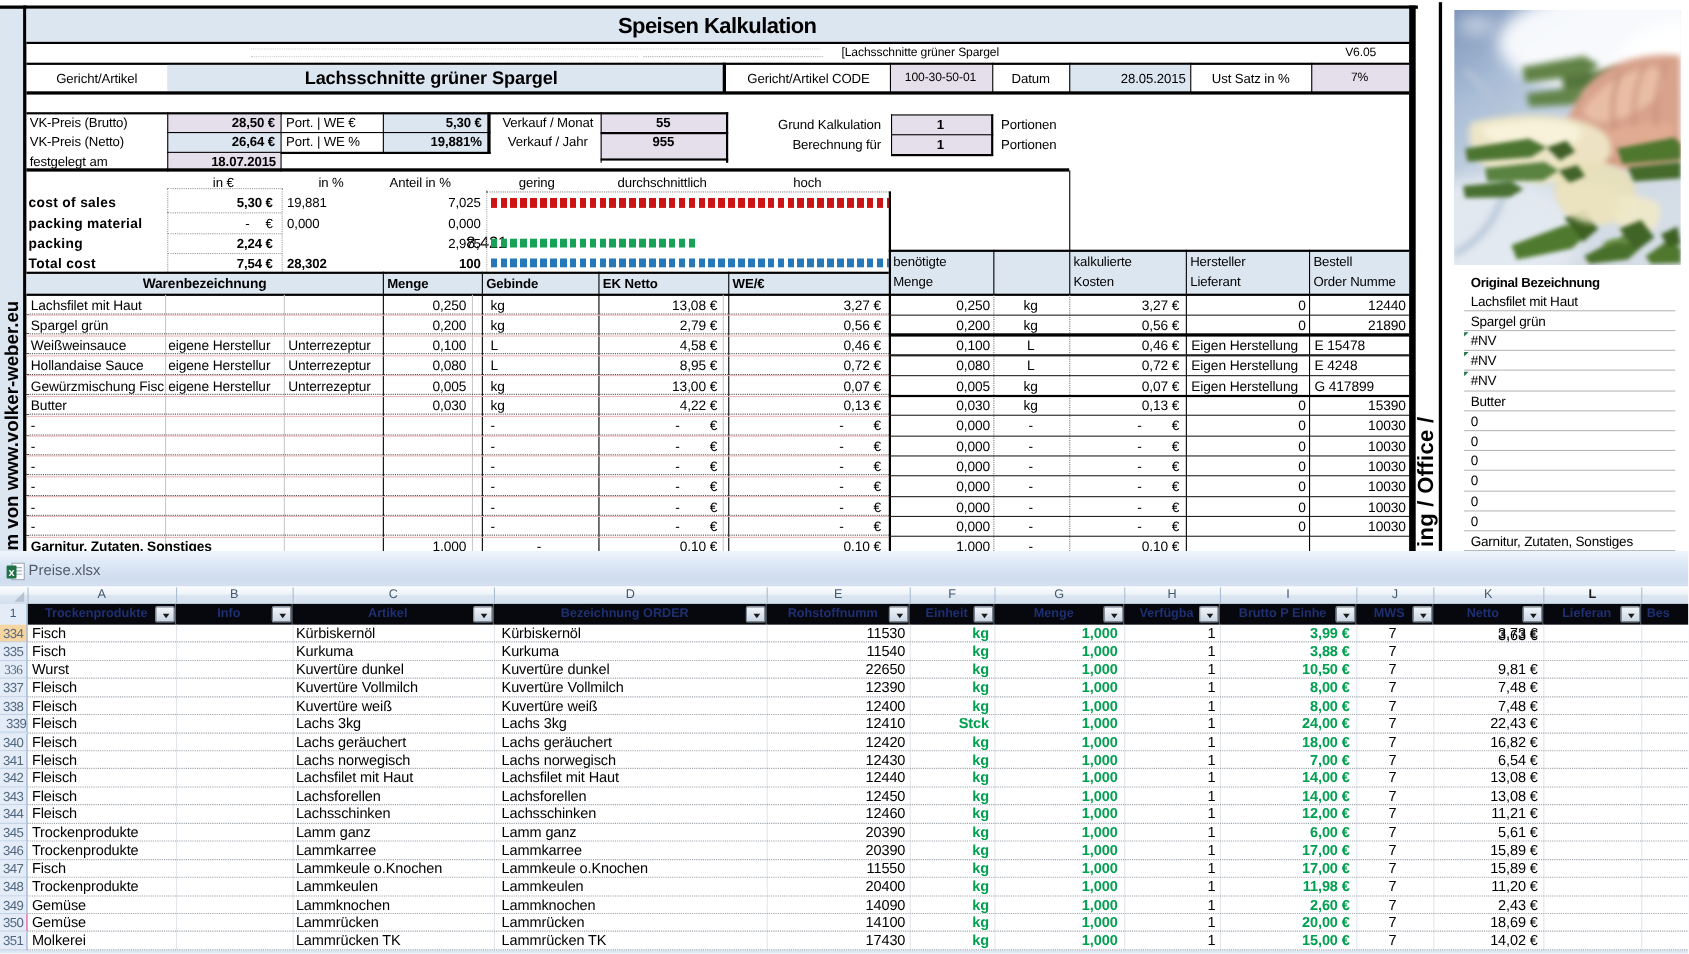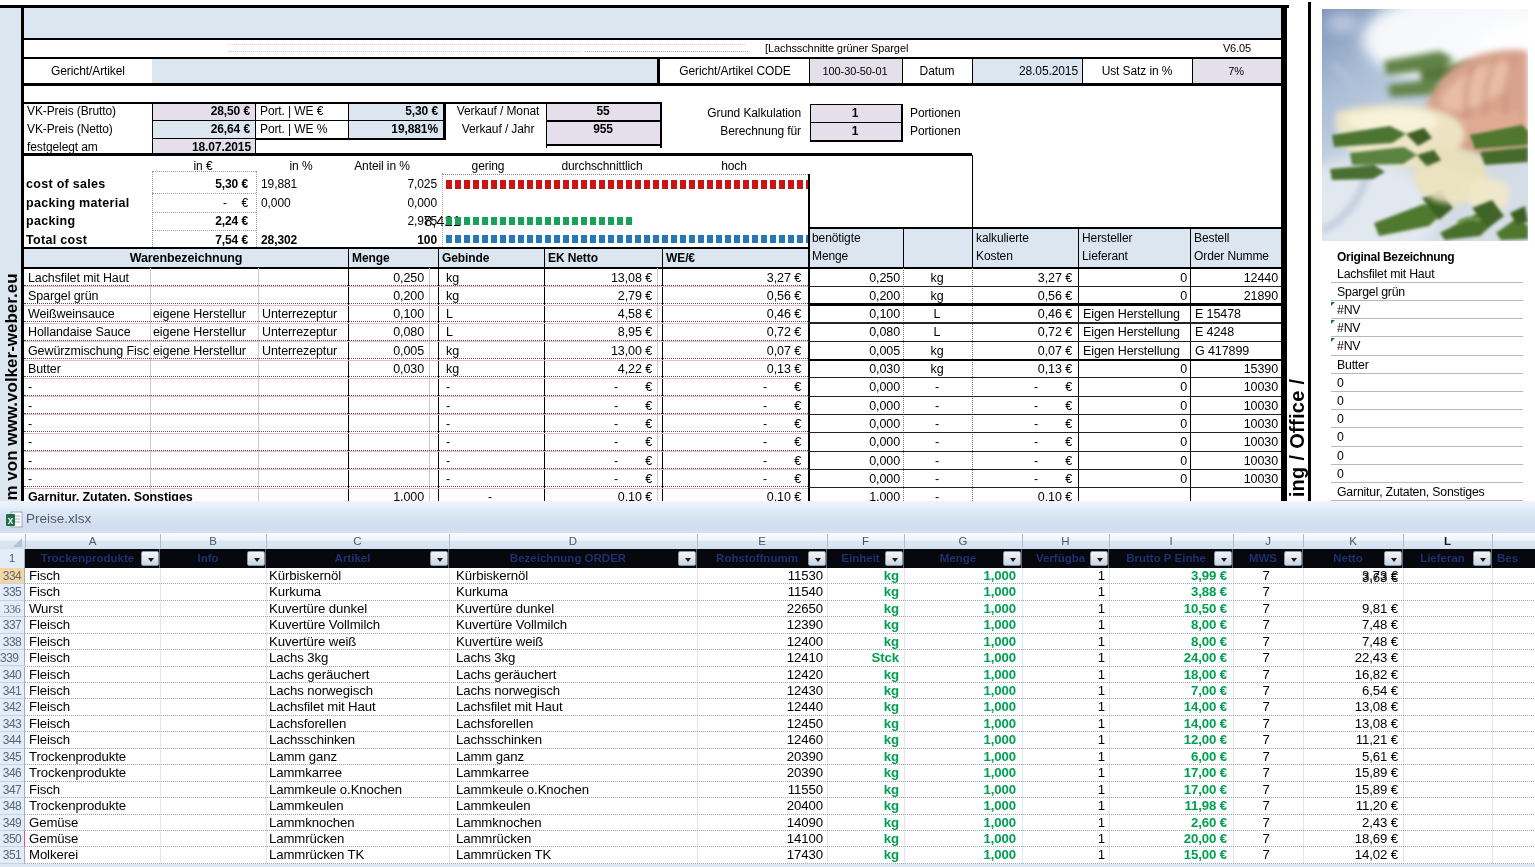--- a/index.html
+++ b/index.html
@@ -8,32 +8,34 @@
 </style></head>
 <body>
 <div id="root">
 <div style="position:absolute;left:0px;top:8px;width:21px;height:493px;background:#dce6f1;"></div>
     <div style="position:absolute;left:-105px;top:374px;width:232px;height:21px;transform:rotate(-90deg);transform-origin:center;font-weight:bold;font-size:17px;line-height:21px;text-align:left;letter-spacing:0px;white-space:nowrap;">m von www.volker-weber.eu</div>
     <div style="position:absolute;left:0px;top:5px;width:1289px;height:3px;background:#000;"></div>
     <div style="position:absolute;left:21px;top:5px;width:3px;height:496px;background:#000;"></div>
     <div style="position:absolute;left:1281px;top:5px;width:6px;height:496px;background:#000;"></div>
     <div style="position:absolute;left:1308px;top:2px;width:3px;height:499px;background:#000;"></div>
     <div style="position:absolute;left:24px;top:8px;width:1257px;height:30px;background:#dce6f1;"></div>
+    <div style="position:absolute;left:452.0px;top:11px;width:400px;height:26px;line-height:26px;font-size:20px;text-align:center;color:#000;font-weight:bold;letter-spacing:-0.5px;white-space:nowrap;overflow:visible;">Speisen Kalkulation</div>
     <div style="position:absolute;left:24px;top:38px;width:1257px;height:2px;background:#000;"></div>
     <div style="position:absolute;left:228px;top:44px;width:517px;height:0;border-top:1px dotted #d4d4d4;"></div>
     <div style="position:absolute;left:228px;top:51px;width:352px;height:0;border-top:1px dotted #cccccc;"></div>
     <div style="position:absolute;left:585px;top:51px;width:163px;height:0;border-top:1px dotted #a8a8a8;"></div>
     <div style="position:absolute;left:765px;top:41px;width:200px;height:15px;line-height:15px;font-size:11px;text-align:left;color:#000;letter-spacing:-0.1px;white-space:nowrap;overflow:visible;">[Lachsschnitte grüner Spargel</div>
     <div style="position:absolute;left:1207.0px;top:41px;width:60px;height:15px;line-height:15px;font-size:11px;text-align:center;color:#000;letter-spacing:-0.1px;white-space:nowrap;overflow:visible;">V6.05</div>
     <div style="position:absolute;left:24px;top:57px;width:1257px;height:2px;background:#000;"></div>
     <div style="position:absolute;left:152px;top:59px;width:505px;height:24px;background:#dce6f1;"></div>
     <div style="position:absolute;left:809px;top:59px;width:93px;height:24px;background:#e5dfec;"></div>
     <div style="position:absolute;left:972px;top:59px;width:110px;height:24px;background:#dce6f1;"></div>
     <div style="position:absolute;left:1192px;top:59px;width:89px;height:24px;background:#e5dfec;"></div>
     <div style="position:absolute;left:18.0px;top:59px;width:140px;height:24px;line-height:24px;font-size:12px;text-align:center;color:#000;letter-spacing:-0.1px;white-space:nowrap;overflow:visible;">Gericht/Artikel</div>
+    <div style="position:absolute;left:182.0px;top:59px;width:420px;height:24px;line-height:24px;font-size:16.5px;text-align:center;color:#000;font-weight:bold;letter-spacing:-0.1px;white-space:nowrap;overflow:visible;">Lachsschnitte grüner Spargel</div>
     <div style="position:absolute;left:645.0px;top:59px;width:180px;height:24px;line-height:24px;font-size:12px;text-align:center;color:#000;letter-spacing:-0.1px;white-space:nowrap;overflow:visible;">Gericht/Artikel CODE</div>
     <div style="position:absolute;left:800.0px;top:59px;width:110px;height:24px;line-height:24px;font-size:11px;text-align:center;color:#000;letter-spacing:-0.1px;white-space:nowrap;overflow:visible;">100-30-50-01</div>
     <div style="position:absolute;left:897.0px;top:59px;width:80px;height:24px;line-height:24px;font-size:12px;text-align:center;color:#000;letter-spacing:-0.1px;white-space:nowrap;overflow:visible;">Datum</div>
     <div style="position:absolute;left:968px;top:59px;width:110px;height:24px;line-height:24px;font-size:12px;text-align:right;color:#000;letter-spacing:-0.1px;white-space:nowrap;overflow:visible;">28.05.2015</div>
     <div style="position:absolute;left:1077.0px;top:59px;width:120px;height:24px;line-height:24px;font-size:12px;text-align:center;color:#000;letter-spacing:-0.1px;white-space:nowrap;overflow:visible;">Ust Satz in %</div>
     <div style="position:absolute;left:1206.0px;top:59px;width:60px;height:24px;line-height:24px;font-size:11px;text-align:center;color:#000;letter-spacing:-0.1px;white-space:nowrap;overflow:visible;">7%</div>
     <div style="position:absolute;left:657px;top:57px;width:3px;height:28px;background:#000;"></div>
     <div style="position:absolute;left:809px;top:57px;width:1px;height:28px;background:#000;"></div>
     <div style="position:absolute;left:902px;top:57px;width:1px;height:28px;background:#000;"></div>
     <div style="position:absolute;left:972px;top:57px;width:1px;height:28px;background:#000;"></div>
@@ -600,21 +602,21 @@
       <div style="position:absolute;left:29px;top:132.6px;width:120px;height:16.45px;line-height:16.45px;font-size:13.2px;text-align:left;color:#000;letter-spacing:-0.1px;white-space:nowrap;">Fleisch</div>
       <div style="position:absolute;left:269px;top:132.6px;width:200px;height:16.45px;line-height:16.45px;font-size:13.2px;text-align:left;color:#000;letter-spacing:-0.1px;white-space:nowrap;">Kuvertüre weiß</div>
       <div style="position:absolute;left:456px;top:132.6px;width:210px;height:16.45px;line-height:16.45px;font-size:13.2px;text-align:left;color:#000;letter-spacing:-0.1px;white-space:nowrap;">Kuvertüre weiß</div>
       <div style="position:absolute;left:753px;top:132.6px;width:70px;height:16.45px;line-height:16.45px;font-size:13.2px;text-align:right;color:#000;letter-spacing:-0.1px;white-space:nowrap;">12400</div>
       <div style="position:absolute;left:849px;top:132.6px;width:50px;height:16.45px;line-height:16.45px;font-size:13.2px;text-align:right;color:#00a050;font-weight:bold;letter-spacing:-0.1px;white-space:nowrap;">kg</div>
       <div style="position:absolute;left:956px;top:132.6px;width:60px;height:16.45px;line-height:16.45px;font-size:13.2px;text-align:right;color:#00a050;font-weight:bold;letter-spacing:-0.1px;white-space:nowrap;">1,000</div>
       <div style="position:absolute;left:1065px;top:132.6px;width:40px;height:16.45px;line-height:16.45px;font-size:13.2px;text-align:right;color:#000;letter-spacing:-0.1px;white-space:nowrap;">1</div>
       <div style="position:absolute;left:1157px;top:132.6px;width:70px;height:16.45px;line-height:16.45px;font-size:13.2px;text-align:right;color:#00a050;font-weight:bold;letter-spacing:-0.1px;white-space:nowrap;">8,00 €</div>
       <div style="position:absolute;left:1246.0px;top:132.6px;width:40px;height:16.45px;line-height:16.45px;font-size:13.2px;text-align:center;color:#000;letter-spacing:-0.1px;white-space:nowrap;">7</div>
       <div style="position:absolute;left:1328px;top:132.6px;width:70px;height:16.45px;line-height:16.45px;font-size:13.2px;text-align:right;color:#000;letter-spacing:-0.1px;white-space:nowrap;">7,48 €</div>
-      <div style="position:absolute;left:0;top:149.05px;width:25px;height:16.45px;background:#e3ecf7;border-right:1px solid #94aecb;border-bottom:1px solid #c3d2e4;box-sizing:border-box;line-height:16.45px;text-align:left;font-size:12px;letter-spacing:-0.5px;color:#52677e;">339</div>
+      <div style="position:absolute;left:0;top:149.05px;width:25px;height:16.45px;background:#e3ecf7;border-right:1px solid #94aecb;border-bottom:1px solid #c3d2e4;box-sizing:border-box;line-height:16.45px;text-align:right;font-size:12px;letter-spacing:-0.5px;color:#52677e;">339</div>
       <div style="position:absolute;left:25px;top:164.5px;width:1511px;height:0;border-top:1px dotted #9aa1a9;"></div>
       <div style="position:absolute;left:29px;top:149.05px;width:120px;height:16.45px;line-height:16.45px;font-size:13.2px;text-align:left;color:#000;letter-spacing:-0.1px;white-space:nowrap;">Fleisch</div>
       <div style="position:absolute;left:269px;top:149.05px;width:200px;height:16.45px;line-height:16.45px;font-size:13.2px;text-align:left;color:#000;letter-spacing:-0.1px;white-space:nowrap;">Lachs 3kg</div>
       <div style="position:absolute;left:456px;top:149.05px;width:210px;height:16.45px;line-height:16.45px;font-size:13.2px;text-align:left;color:#000;letter-spacing:-0.1px;white-space:nowrap;">Lachs 3kg</div>
       <div style="position:absolute;left:753px;top:149.05px;width:70px;height:16.45px;line-height:16.45px;font-size:13.2px;text-align:right;color:#000;letter-spacing:-0.1px;white-space:nowrap;">12410</div>
       <div style="position:absolute;left:849px;top:149.05px;width:50px;height:16.45px;line-height:16.45px;font-size:13.2px;text-align:right;color:#00a050;font-weight:bold;letter-spacing:-0.1px;white-space:nowrap;">Stck</div>
       <div style="position:absolute;left:956px;top:149.05px;width:60px;height:16.45px;line-height:16.45px;font-size:13.2px;text-align:right;color:#00a050;font-weight:bold;letter-spacing:-0.1px;white-space:nowrap;">1,000</div>
       <div style="position:absolute;left:1065px;top:149.05px;width:40px;height:16.45px;line-height:16.45px;font-size:13.2px;text-align:right;color:#000;letter-spacing:-0.1px;white-space:nowrap;">1</div>
       <div style="position:absolute;left:1157px;top:149.05px;width:70px;height:16.45px;line-height:16.45px;font-size:13.2px;text-align:right;color:#00a050;font-weight:bold;letter-spacing:-0.1px;white-space:nowrap;">24,00 €</div>
       <div style="position:absolute;left:1246.0px;top:149.05px;width:40px;height:16.45px;line-height:16.45px;font-size:13.2px;text-align:center;color:#000;letter-spacing:-0.1px;white-space:nowrap;">7</div>

